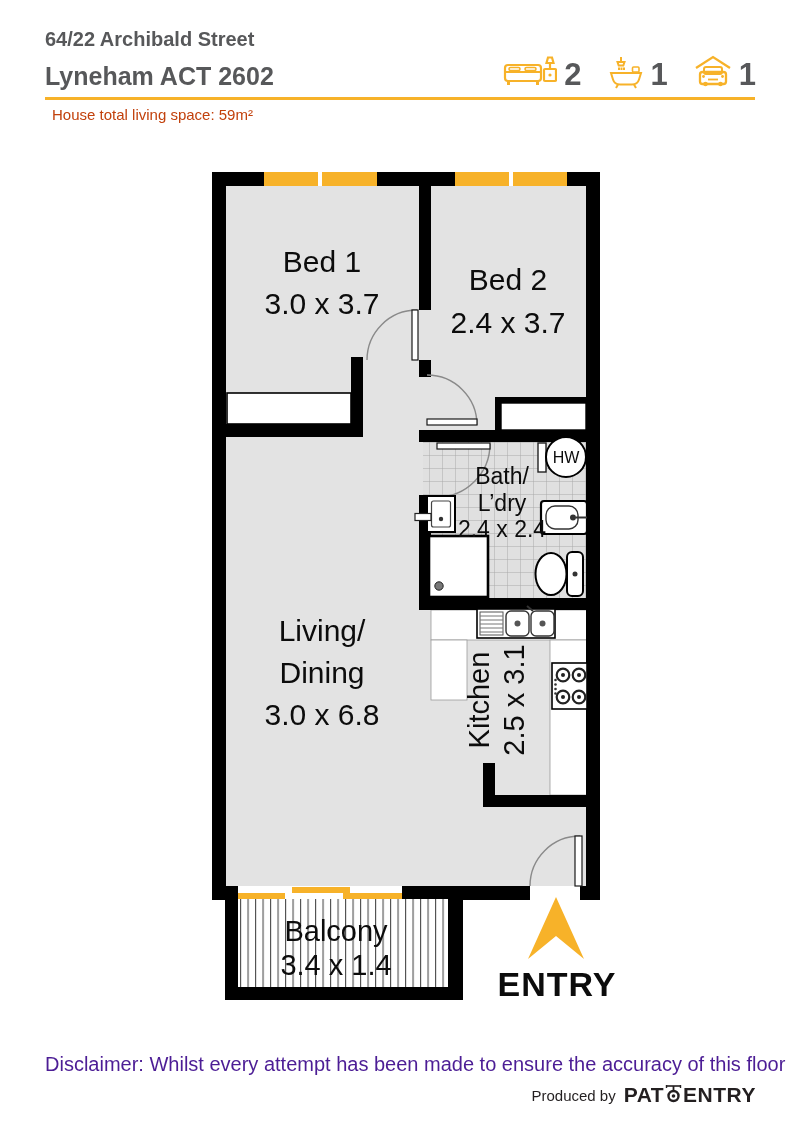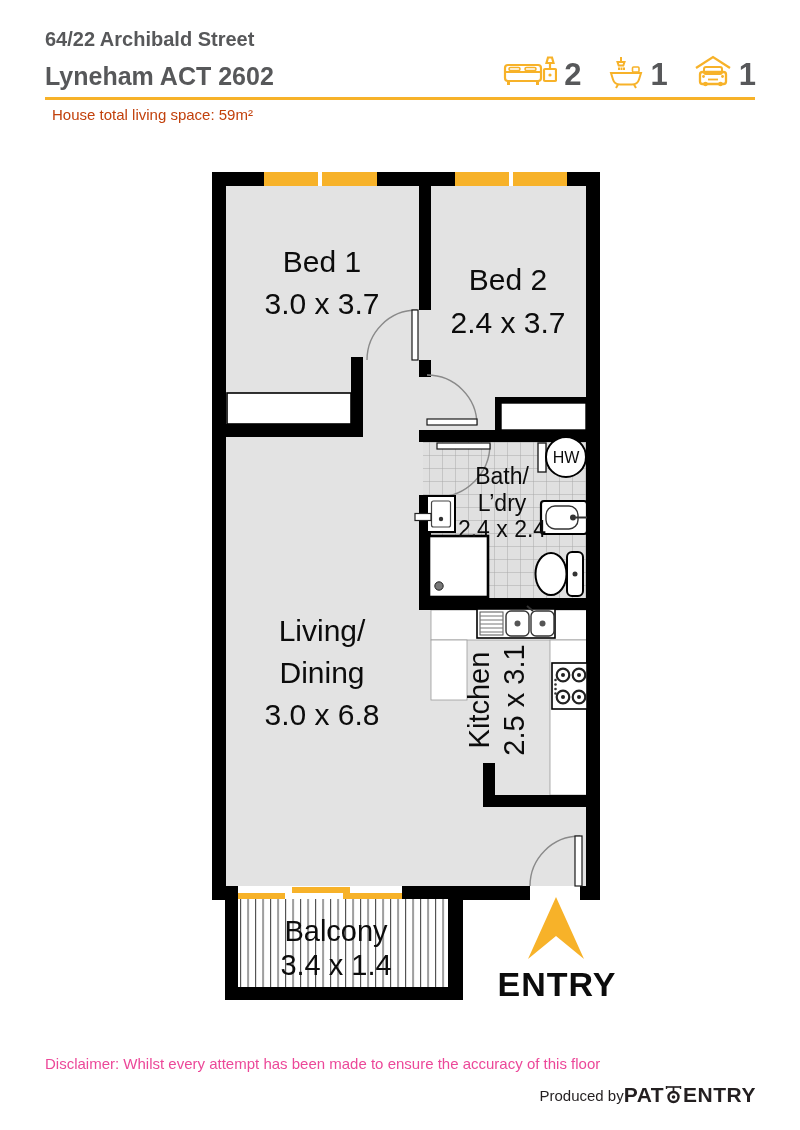--- a/index.html
+++ b/index.html
@@ -7,24 +7,24 @@
         font-family:"Liberation Sans", sans-serif;}
   
   .title{position:absolute;left:45px;top:28px;font-size:20px;font-weight:bold;color:#57585a;letter-spacing:0;}
   .subtitle{position:absolute;left:45px;top:62px;font-size:25px;font-weight:700;color:#57585a;}
   .stats{position:absolute;right:44px;top:54px;display:flex;align-items:center;gap:26px;}
   .stat{display:flex;align-items:center;gap:7px;}
   .stat .count{font-size:31px;font-weight:bold;color:#57585a;line-height:1;}
   .rule{position:absolute;left:45px;top:97px;width:710px;height:3px;}
   .space-note{position:absolute;left:52px;top:106px;font-size:15px;color:#c2410c;}
   
-  .disclaimer{position:absolute;left:45px;top:1053px;font-size:15px;line-height:22px;color:#ec4899;}
-  .produced{position:absolute;right:44px;top:1083px;display:flex;align-items:center;gap:0;color:#231f20;}
+  .disclaimer{position:absolute;left:45px;top:1053px;font-size:20px;line-height:22px;color:#4c1d95;}
+  .produced{position:absolute;right:44px;top:1083px;display:flex;align-items:center;gap:8px;color:#231f20;}
   .produced .pby{font-size:15px;}
-  .brand{display:flex;align-items:center;font-weight:800;font-size:21px;letter-spacing:.5px;color:#231f20;}
+  .brand{display:flex;font-weight:800;font-size:21px;letter-spacing:.5px;color:#231f20;}
   .brand svg{margin:0 1px 2px 1px;}
   
   svg.plan{position:absolute;left:0;top:0;}
   svg text{font-family:"Liberation Sans", sans-serif;}
 </style>
 </head>
 <body>
 
 <div class="page">
 

